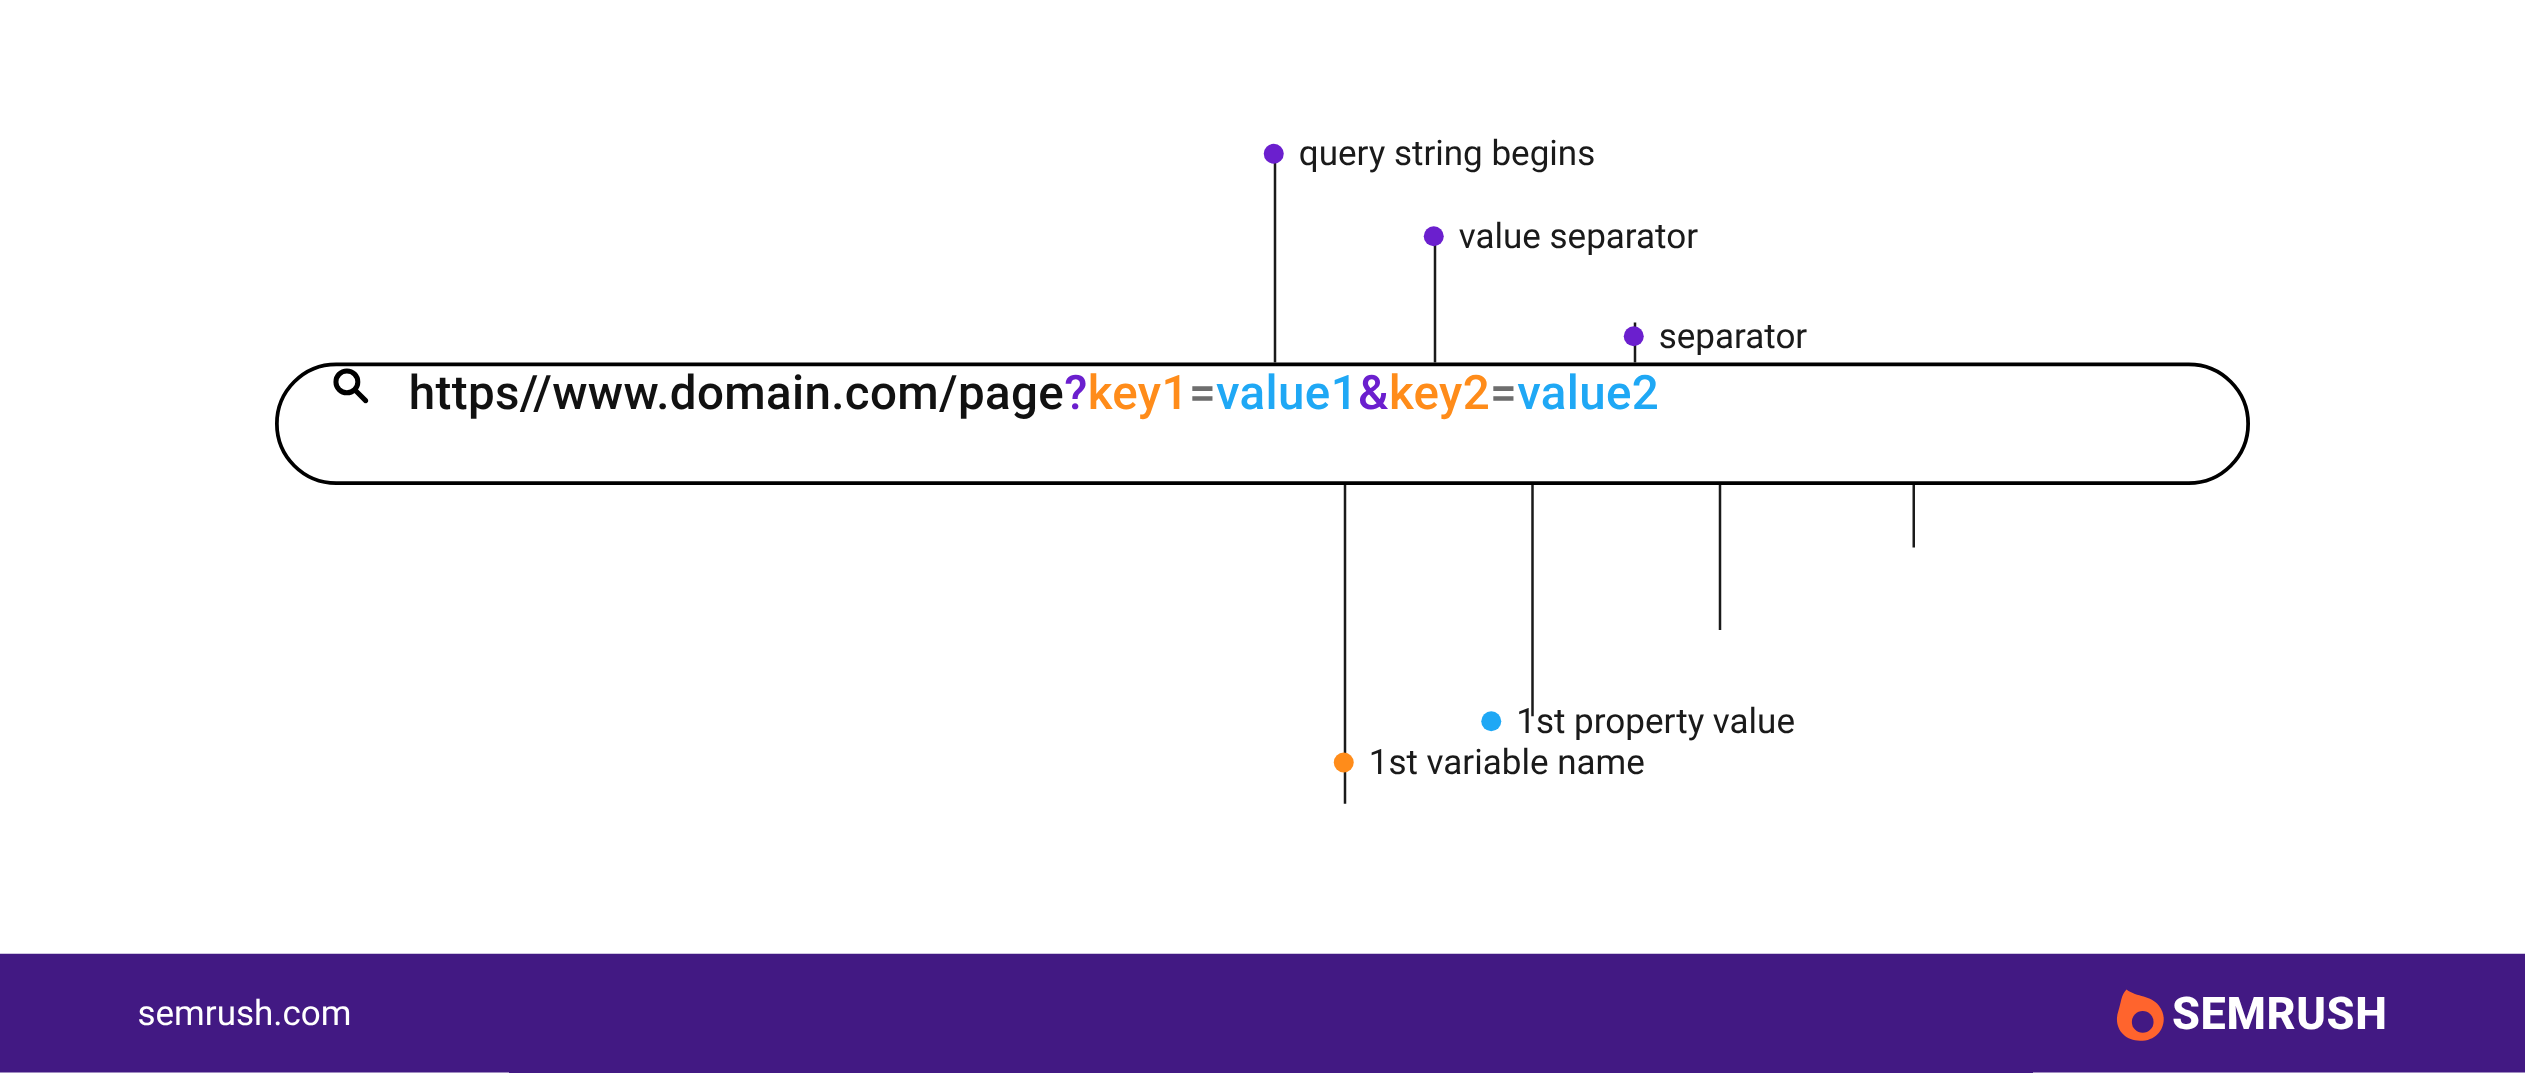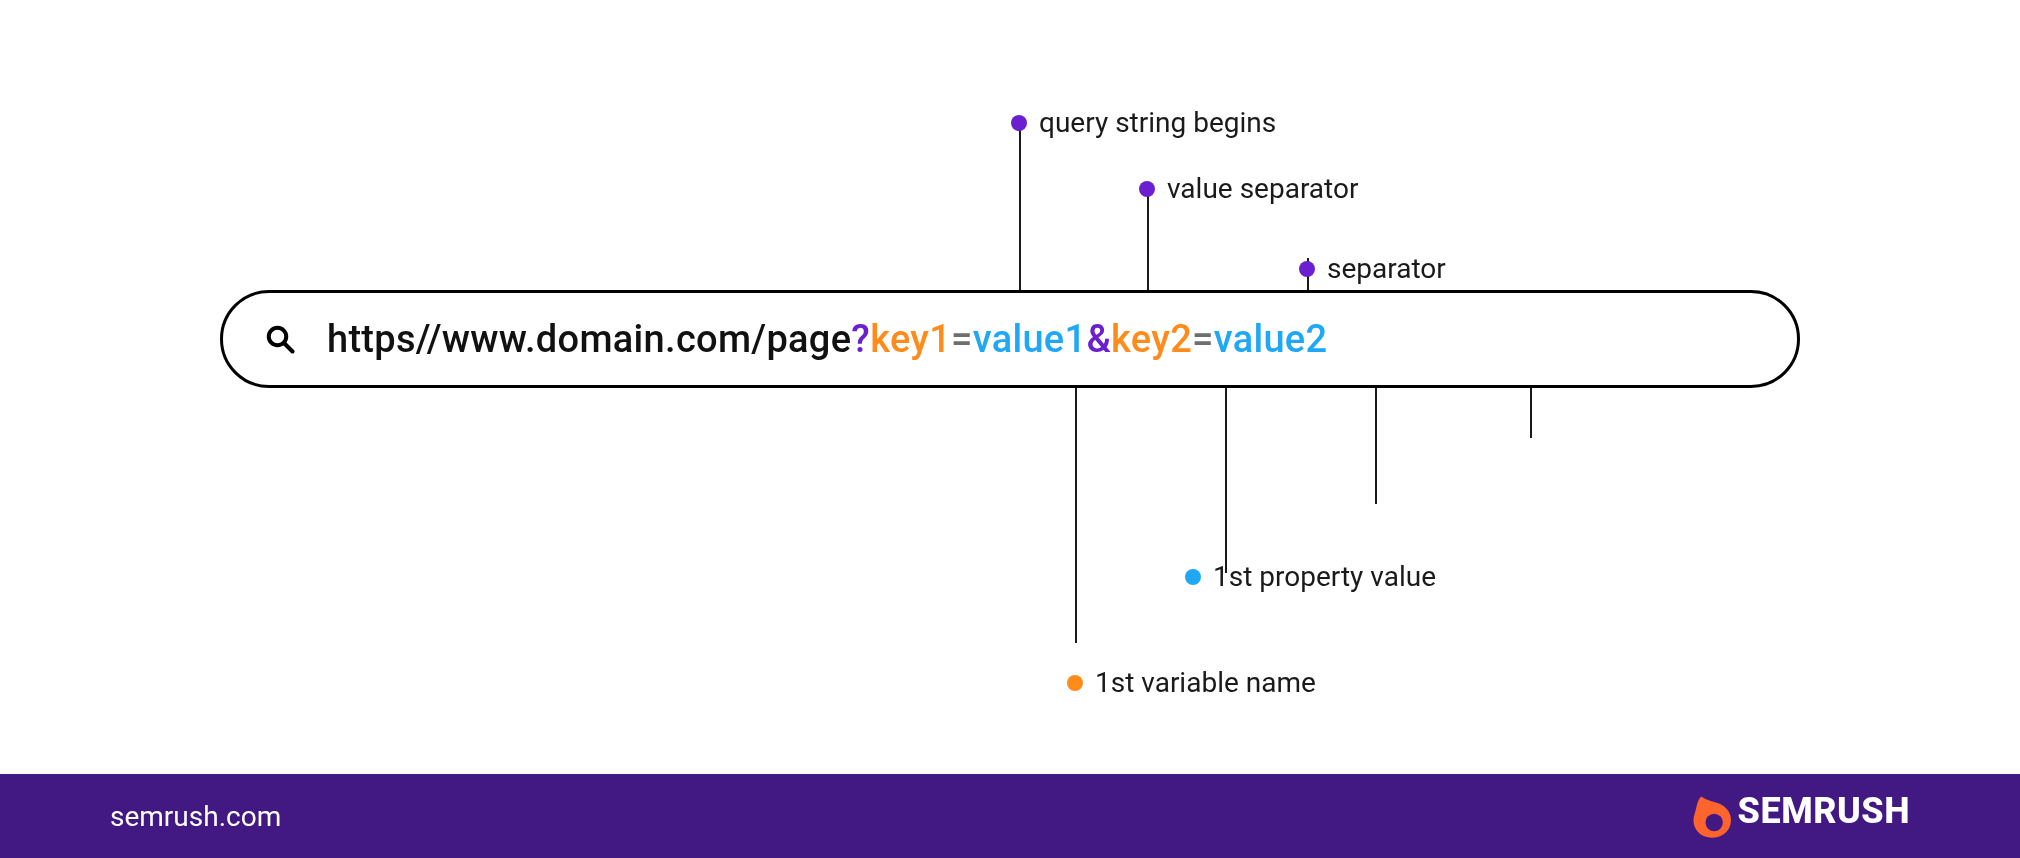--- a/index.html
+++ b/index.html
@@ -1,23 +1,23 @@
 <!DOCTYPE html>
 <html><head>
 <meta charset="utf-8">
 <style>
 *{margin:0;padding:0;box-sizing:border-box}
 body{font-family:-apple-system,BlinkMacSystemFont,"Segoe UI",Roboto,sans-serif;background:#fff;width:2020px;height:858px;position:relative}
 .canvas{position:relative;width:2020px;height:738px;background:#fff}
-.footer{position:absolute;bottom:0;left:0;width:2020px;height:84px;background:#421983;display:flex;align-items:center;justify-content:space-between;padding:0 110px 0 110px}
+.footer{position:absolute;bottom:0;left:0;width:2020px;height:95px;background:#421983;display:flex;align-items:center;justify-content:space-between;padding:0 110px 0 110px}
 .footer-url{color:#fff;font-size:28px;font-weight:400}
-.brand{display:flex;}
+.brand{display:flex;align-items:center;}
 .brand-icon{width:52px;height:52px}
 .brand-text{color:#fff;font-size:36px;font-weight:800;letter-spacing:0.5px}
-.urlbar{position:absolute;top:290px;left:220px;width:1580px;height:98px;border:3px solid #000;border-radius:49px;display:flex;align-items:center;padding-left:42px}
+.urlbar{position:absolute;top:290px;left:220px;width:1580px;height:98px;border:3px solid #000;border-radius:49px;display:flex;padding-left:42px}
 .search-icon{width:30px;height:30px;margin-right:32px;flex:none}
 .url-text{font-size:38px;font-weight:500;letter-spacing:0.3px;white-space:nowrap}
 .seg-black{color:#111}
 .seg-purple{color:#6b1fce}
 .seg-orange{color:#ff8c1a}
 .seg-blue{color:#1fa8f5}
 .seg-gray{color:#6e6e6e}
 .annotation{position:absolute;display:flex;align-items:center;gap:12px;font-size:28px;color:#1a1a1a}
 .dot{width:16px;height:16px;border-radius:50%;flex:none}
 .dot-purple{background:#6b1fce}
@@ -59,21 +59,21 @@
   </div>
   <div class="annotation" style="top:252px;left:1299px">
     <span class="dot dot-purple"></span>
     <span>separator</span>
   </div>
 
   <div class="annotation" style="top:560px;left:1185px">
     <span class="dot dot-blue"></span>
     <span>1st property value</span>
   </div>
-  <div class="annotation" style="top:666px;left:1067px">
+  <div class="annotation" style="top:593px;left:1067px">
     <span class="dot dot-orange"></span>
     <span>1st variable name</span>
   </div>
 
 </div>
 
 <div class="footer">
   <span class="footer-url">semrush.com</span>
   <div class="brand">
     <svg class="brand-icon" viewBox="0 0 48 48">

